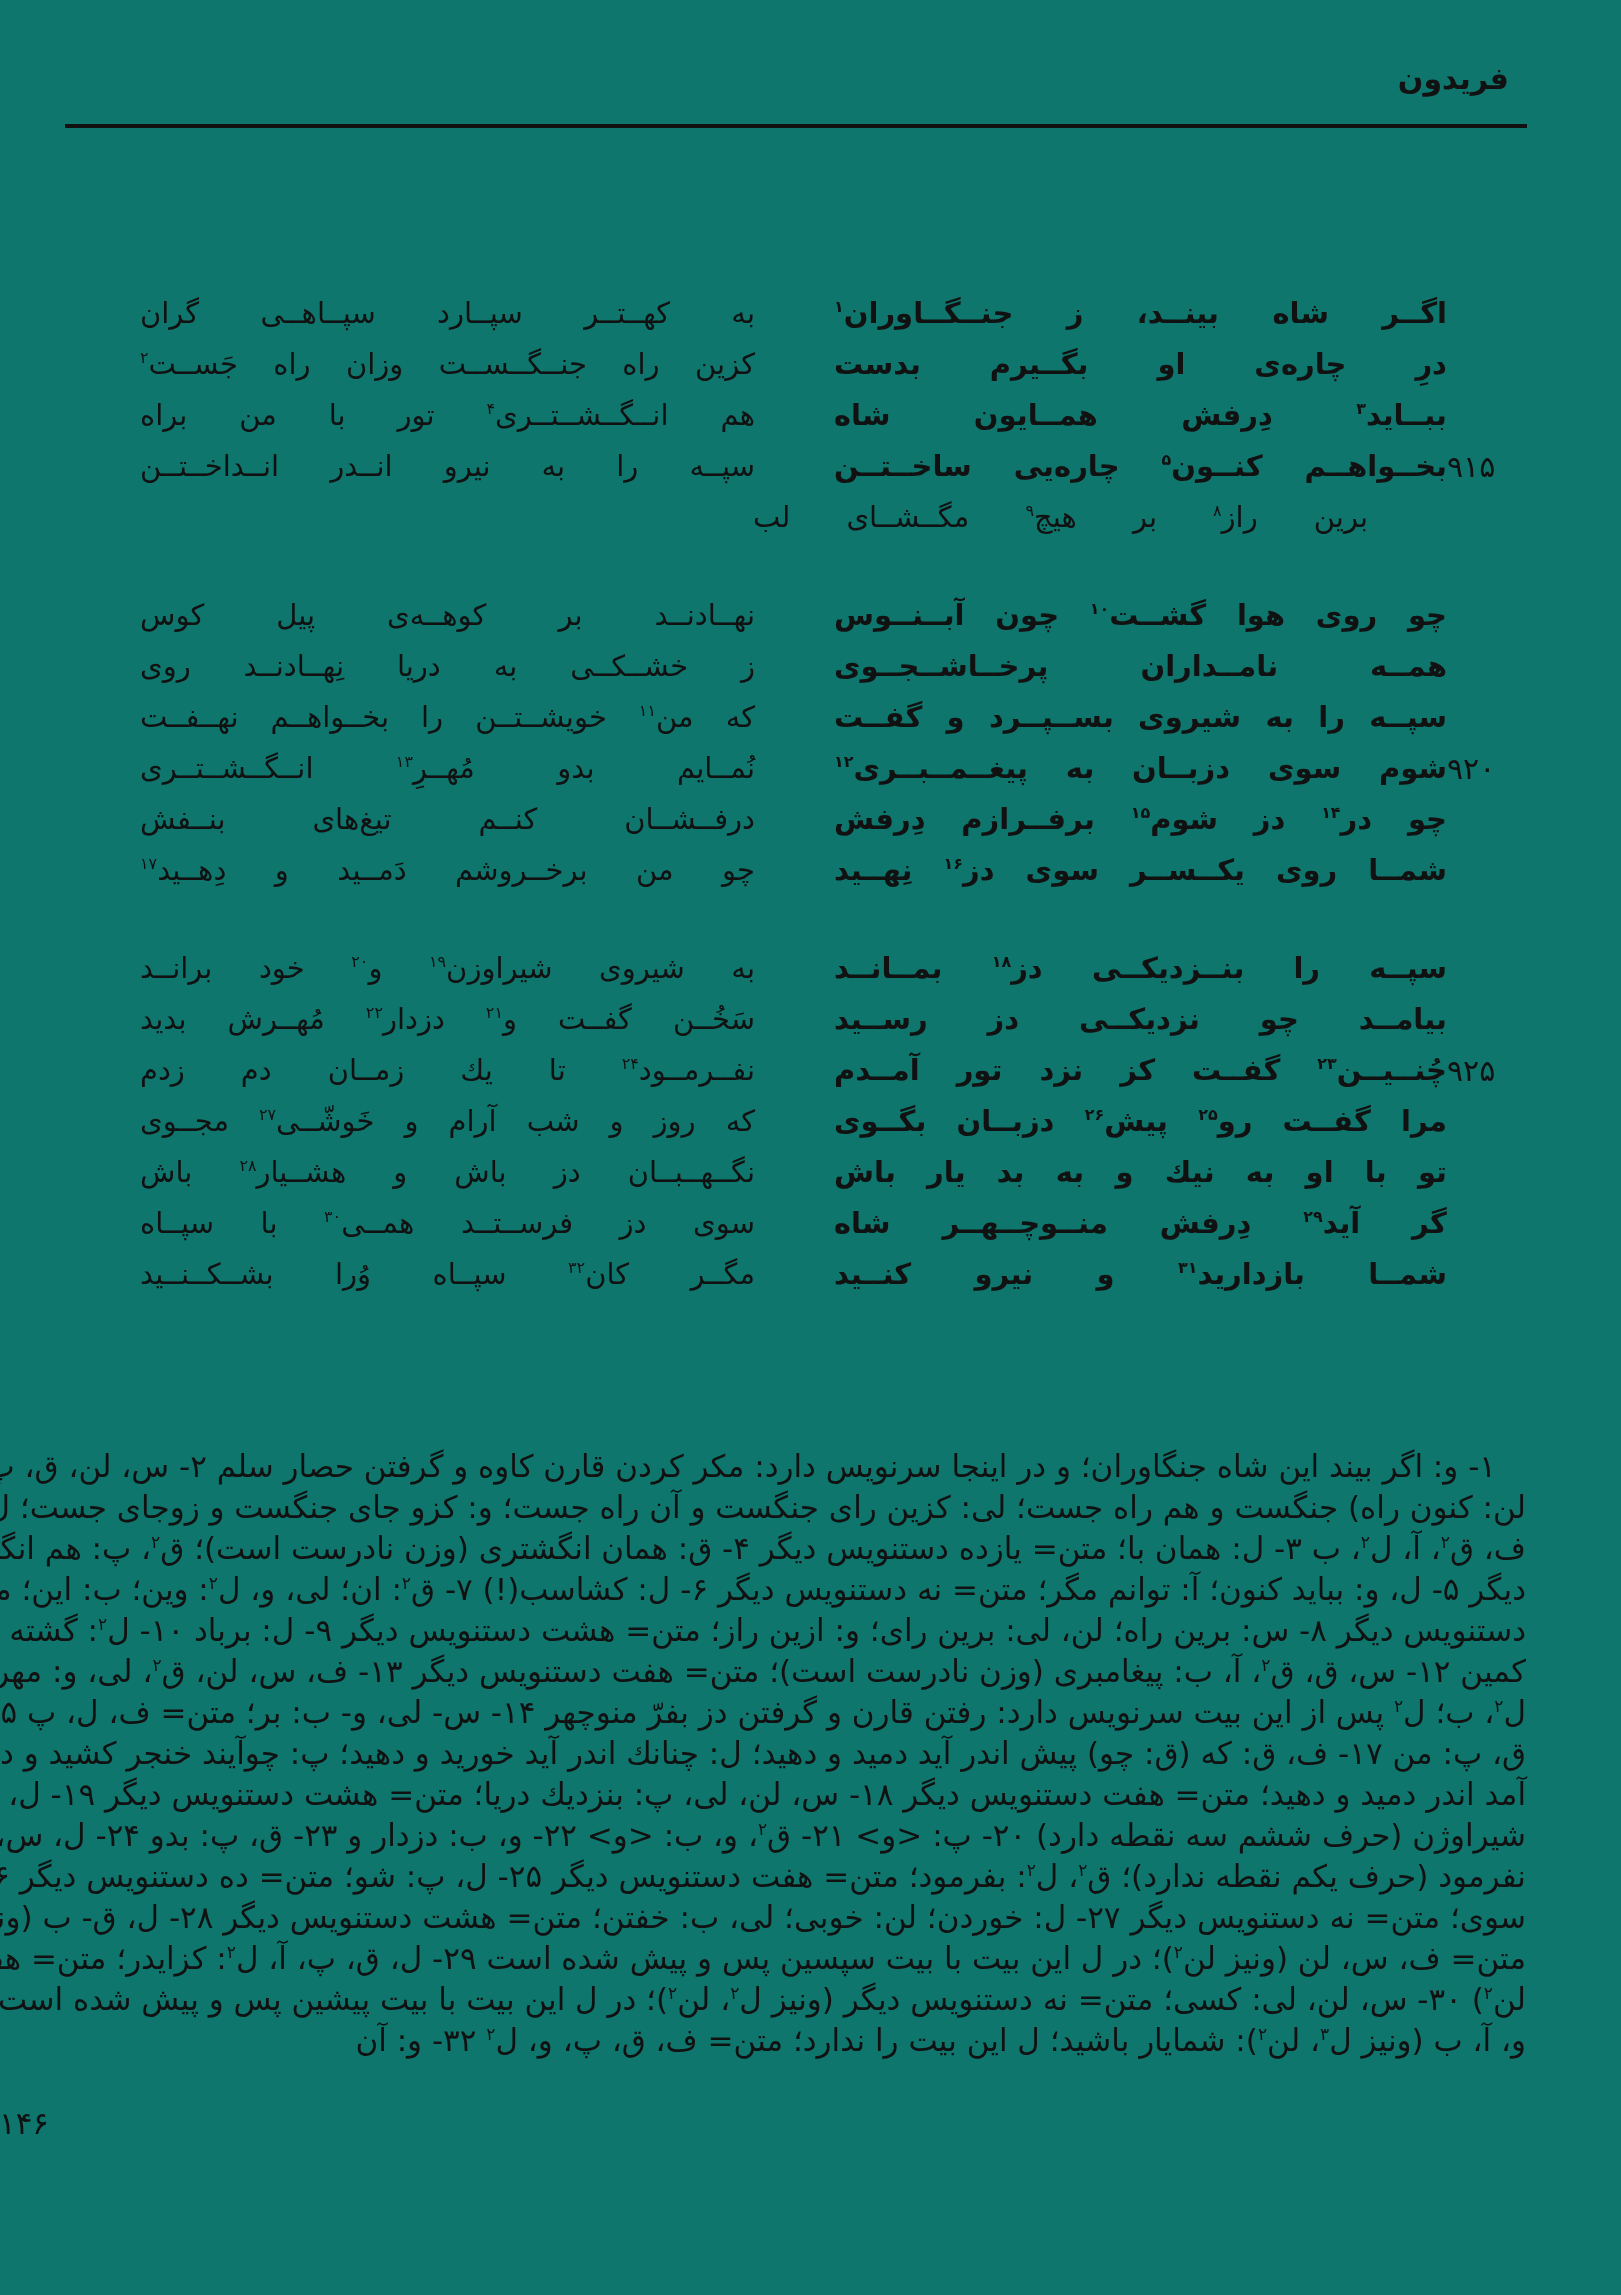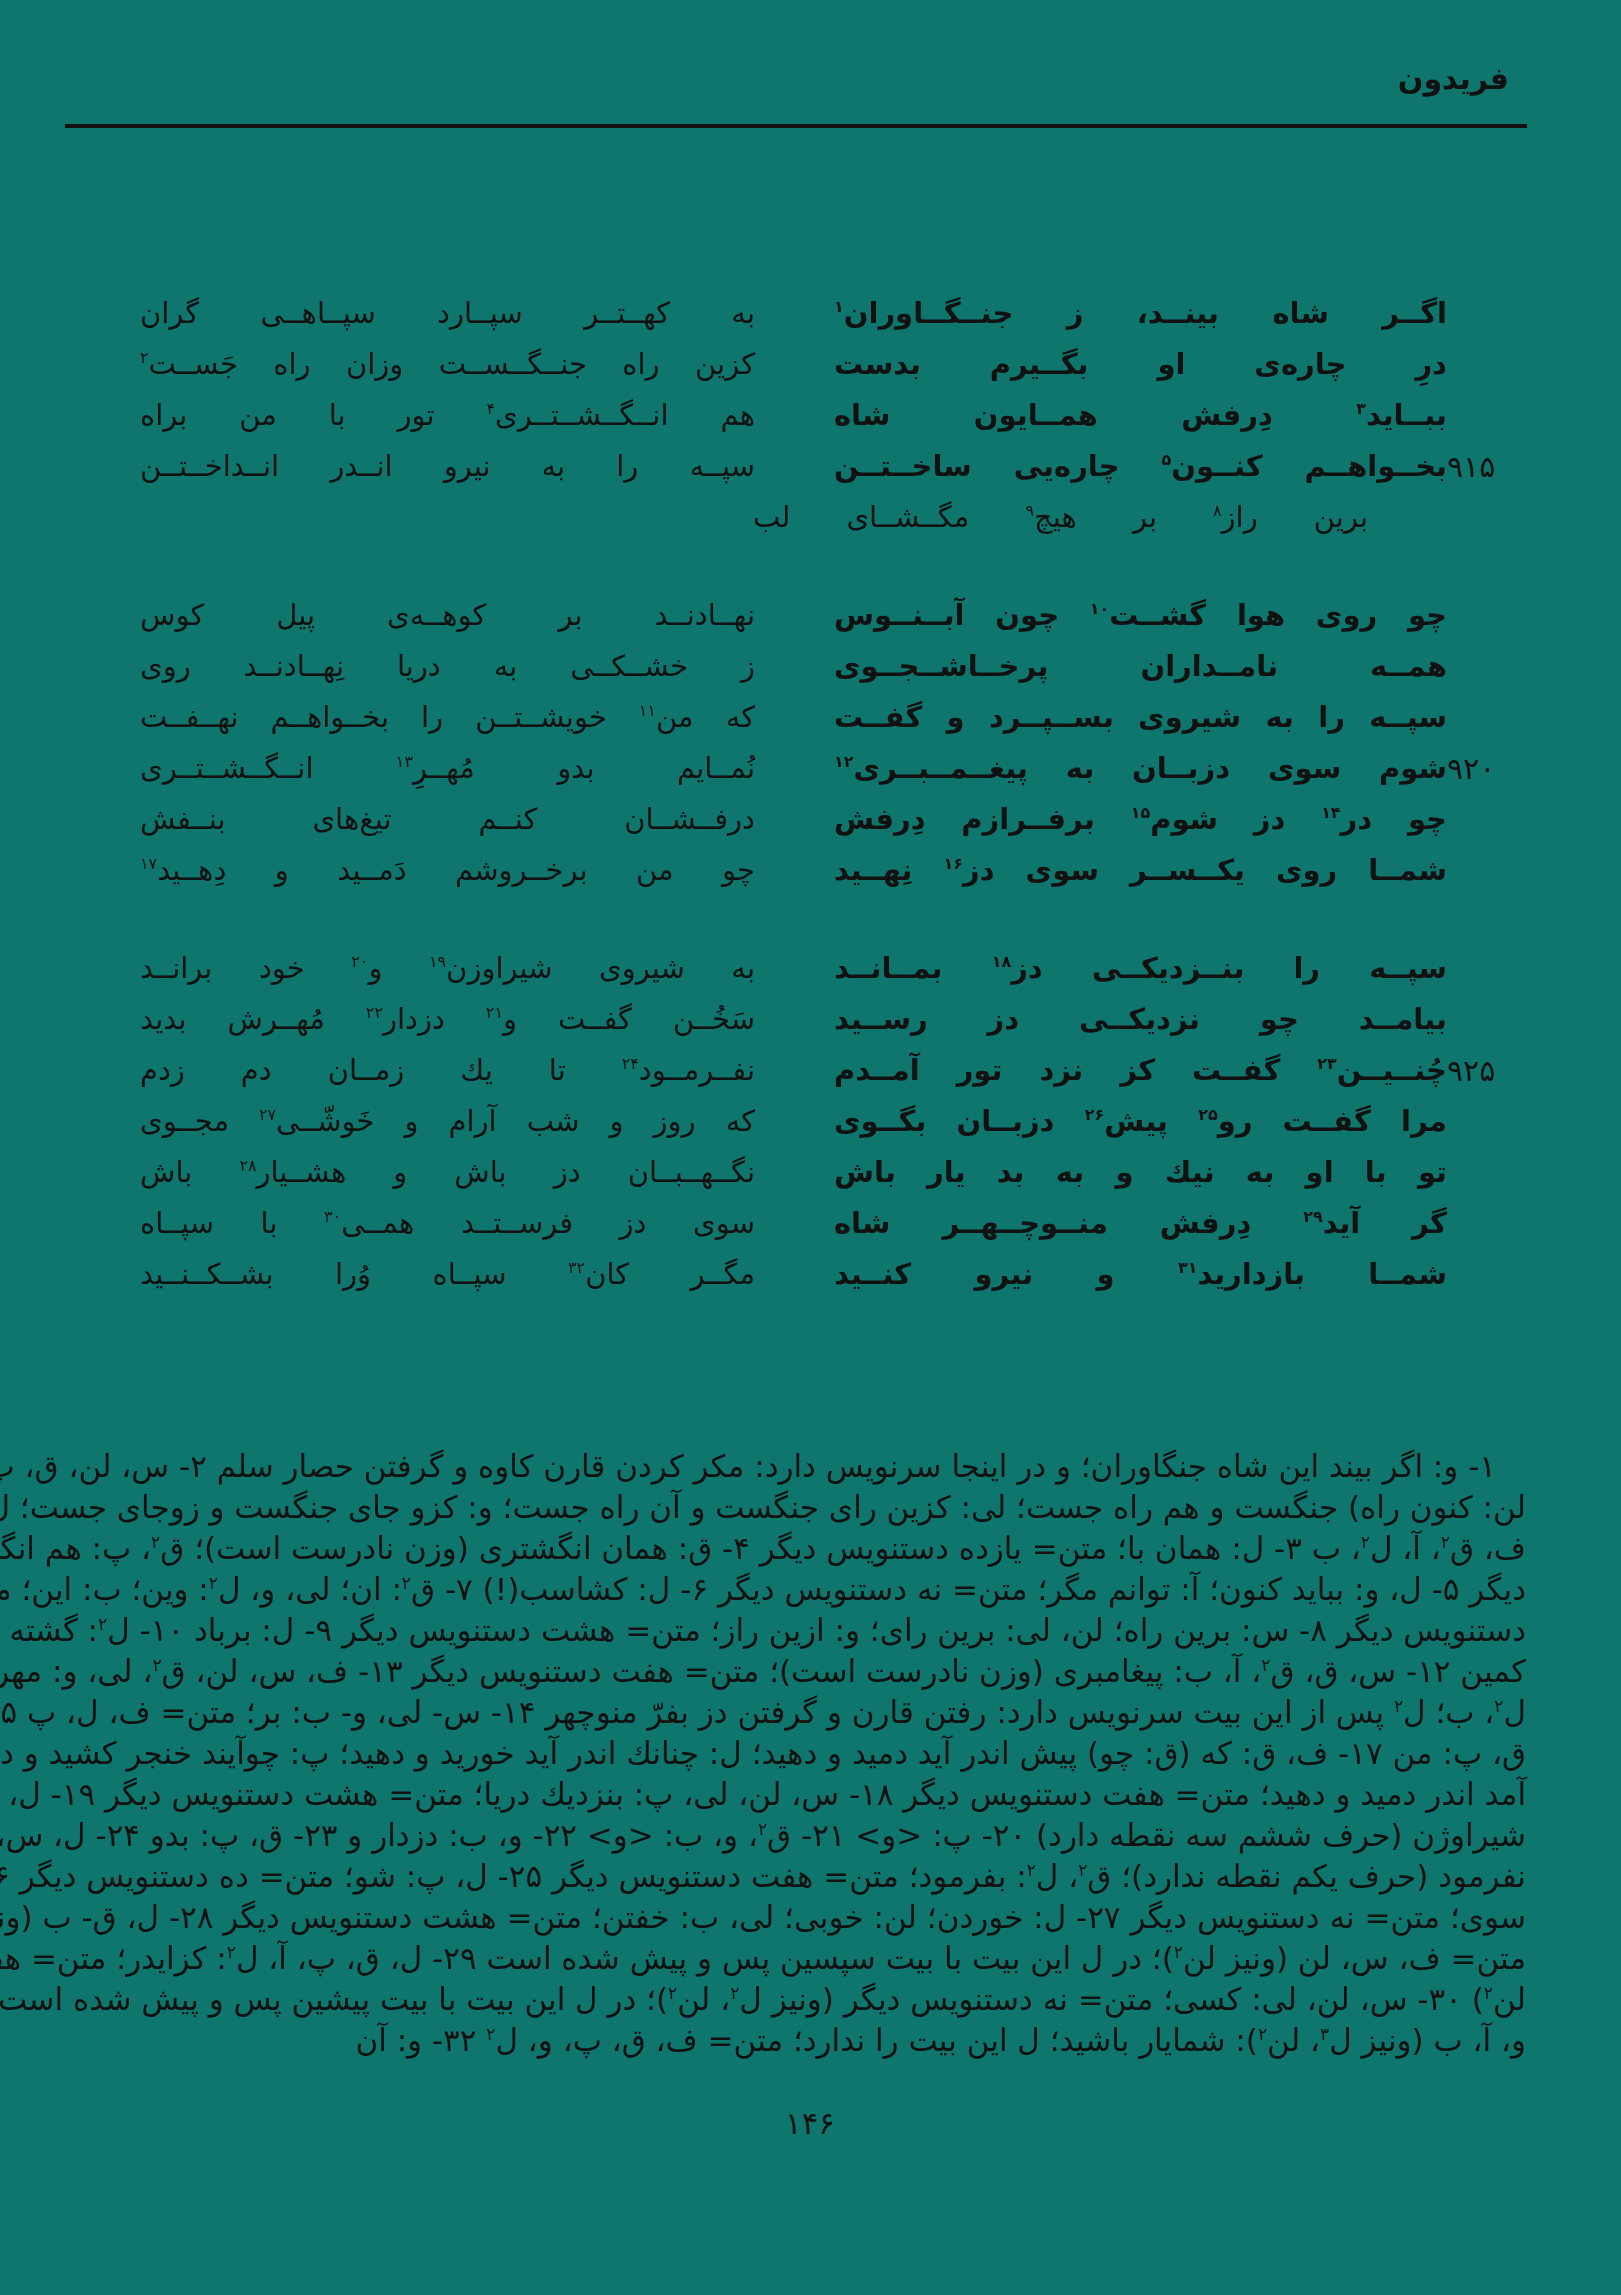--- a/index.html
+++ b/index.html
@@ -44,21 +44,21 @@
     font-size:31px;
   }
   .fn-line{
     height:41px;line-height:41px;
     text-align:justify;text-align-last:justify;white-space:nowrap;
   }
   .fn-line.first{padding-right:30px;}
   .fn-line.last{text-align-last:right;}
   .folio{
     position:absolute;top:2105px;left:0;width:100%;
-    text-align:center;font-size:31px;letter-spacing:2.8px;
+    text-align:left;font-size:31px;letter-spacing:2.8px;
   }
 </style>
 </head>
 <body>
 
 <div class="page">
 
   <div class="running-head">فریدون</div>
 
   <div class="head-rule"></div>

